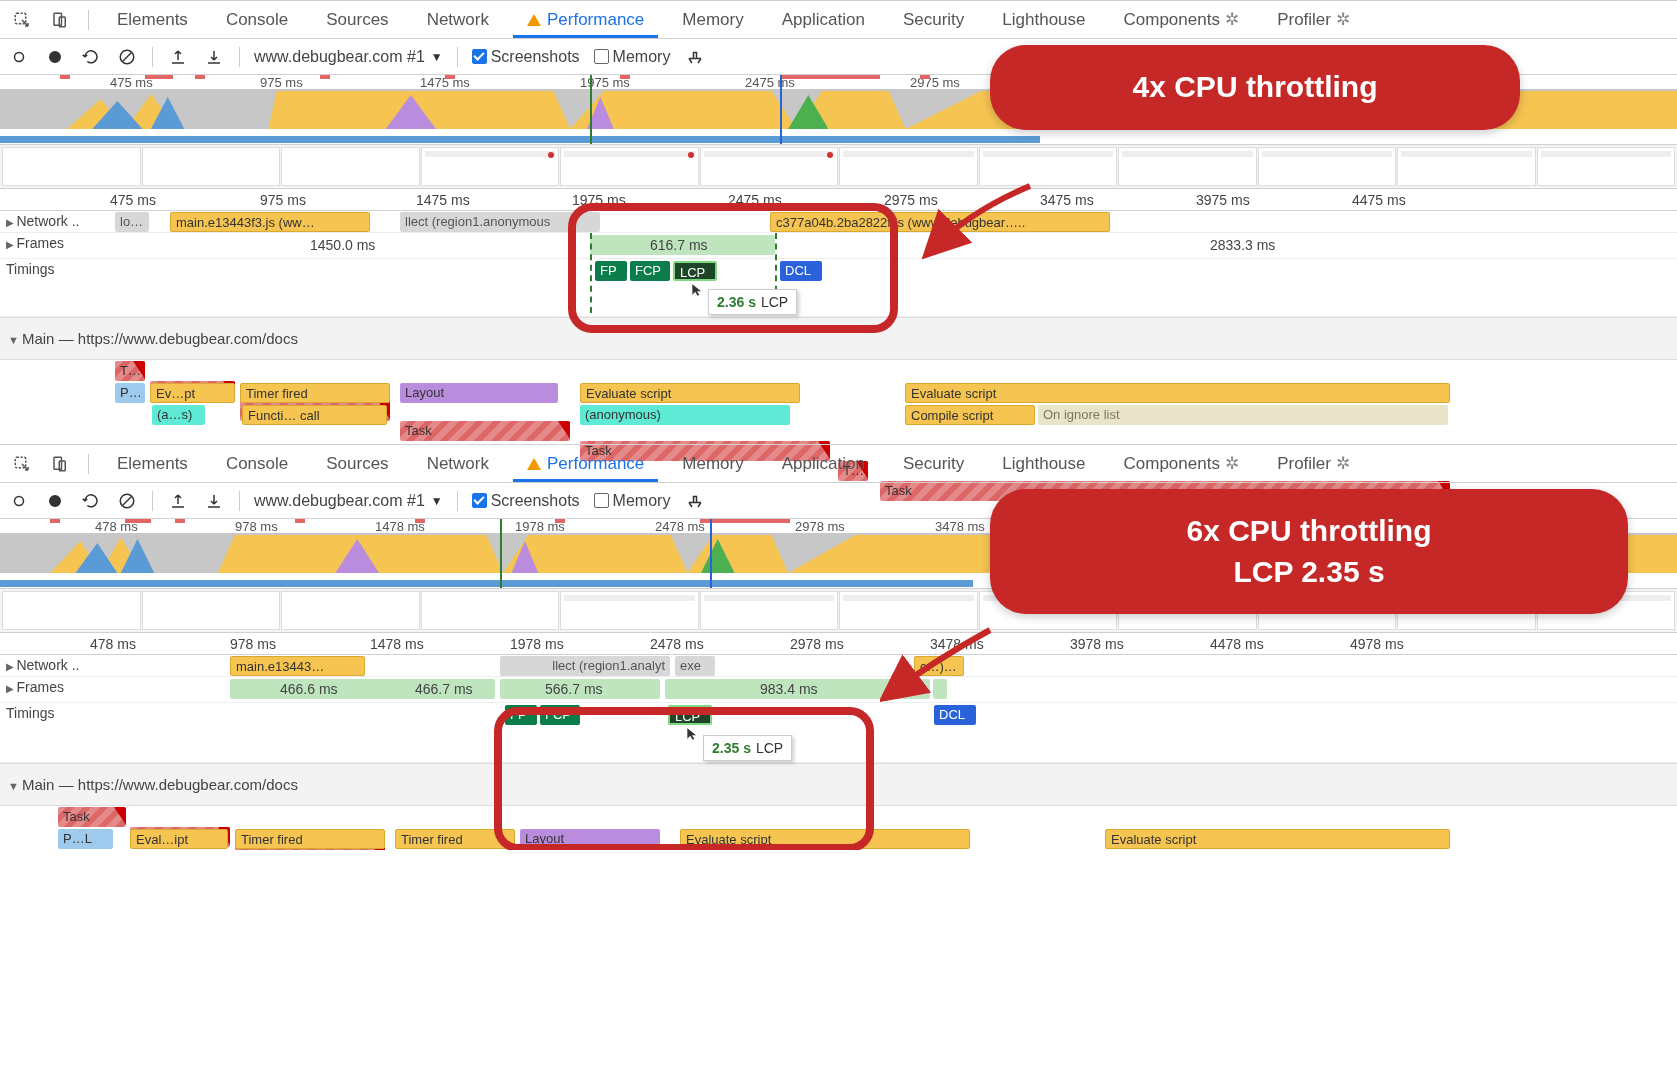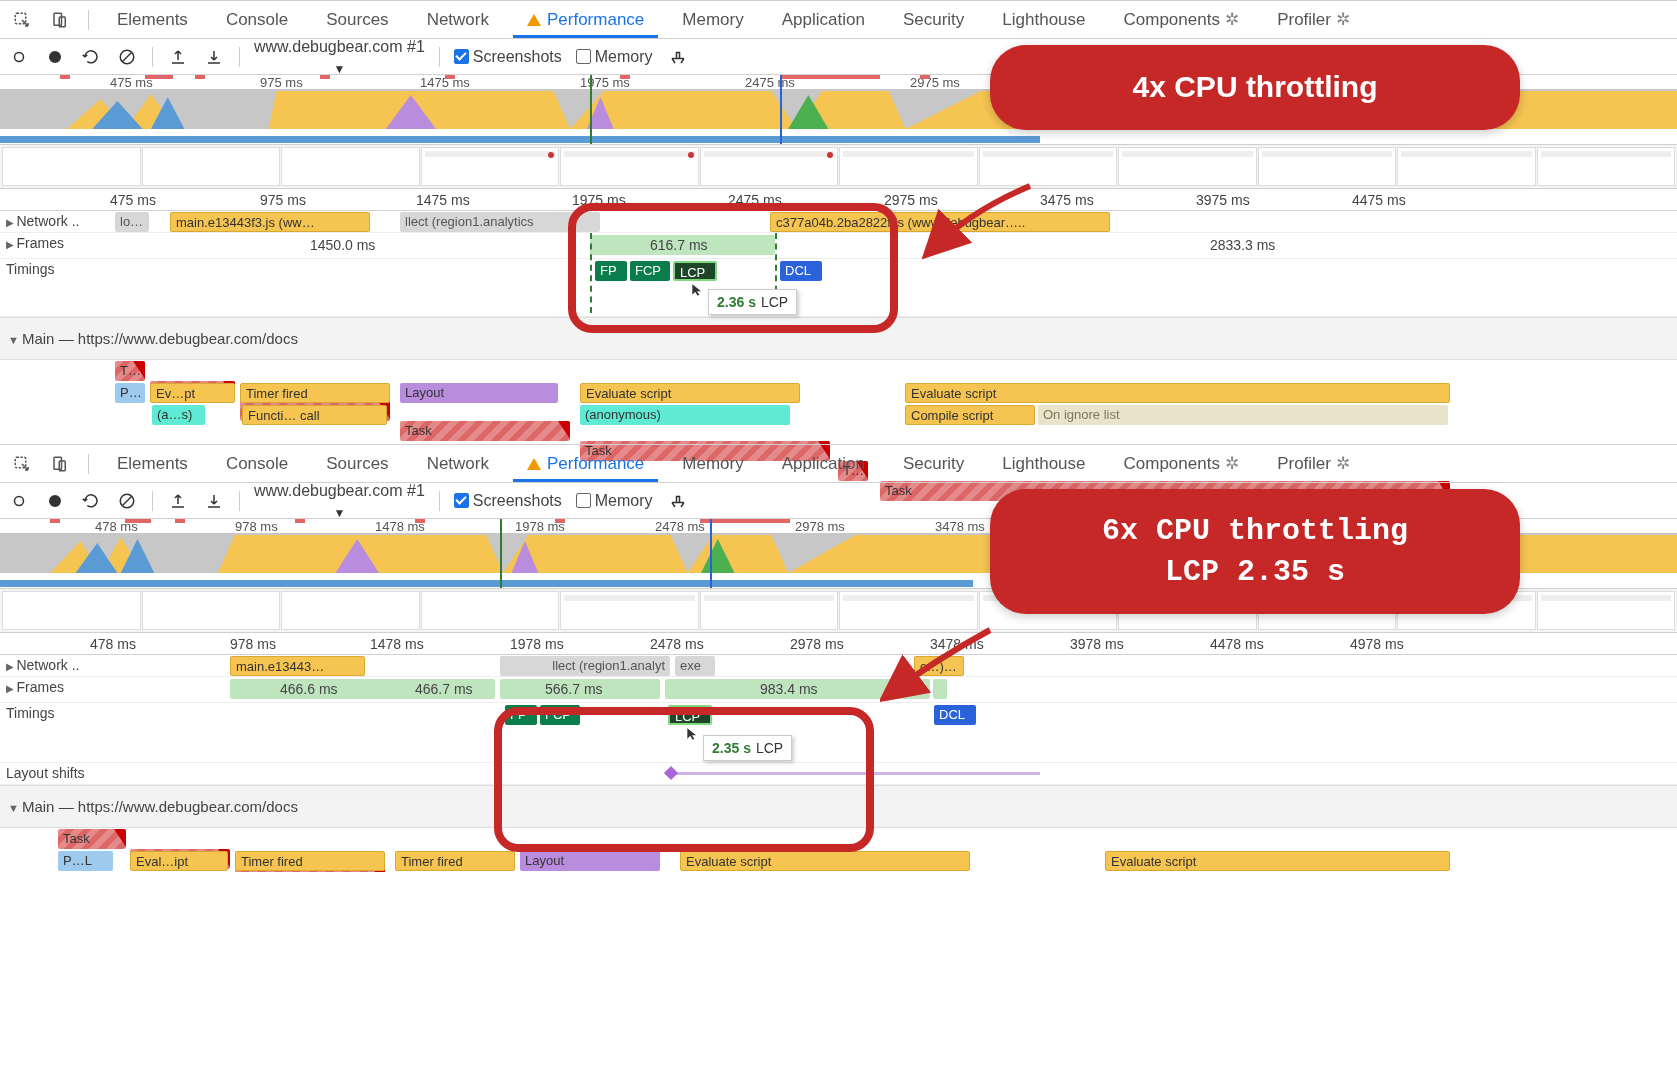--- a/index.html
+++ b/index.html
@@ -25,21 +25,21 @@
   .tab-ext::after{content:"✲";margin-left:5px;color:#888;}
   
   .toolbar {
     display:flex; align-items:center; height:36px;
     border-bottom:1px solid #d0d0d0;
     padding:0 8px; gap:14px; font-size:16px; color:#444;
   }
   .tb-btn{width:22px;height:22px;display:flex;align-items:center;justify-content:center;}
   .tb-btn svg{width:18px;height:18px;stroke:#333;fill:none;stroke-width:2;}
   .tb-sep{width:1px;height:20px;background:#ccc;}
-  .url-sel{display:flex;align-items:center;gap:6px;font-size:16px;flex-direction:column;}
+  .url-sel{display:flex;align-items:center;gap:6px;font-size:16px;}
   .drop-tri{font-size:12px;color:#333;}
   .chk{width:15px;height:15px;border:1.5px solid #666;border-radius:2px;display:inline-block;vertical-align:-2px;margin-right:4px;}
   .chk.checked{background:#1a73e8;border-color:#1a73e8;position:relative;}
   .chk.checked::after{content:"";position:absolute;left:3px;top:0px;width:4px;height:8px;border:solid #fff;border-width:0 2px 2px 0;transform:rotate(45deg);}
   
   .overview{position:relative;height:70px;border-bottom:1px solid #d0d0d0;}
   .ov-tick{position:absolute;top:0;font-size:13px;color:#555;white-space:nowrap;}
   .ov-body{position:absolute;top:14px;left:0;right:0;height:40px;background:#e2e2e2;}
   .ov-body svg{width:100%;height:100%;}
   .ov-blue-bar{position:absolute;bottom:0;left:0;right:0;height:10px;background:#fff;}
@@ -264,21 +264,21 @@
     <div class="tl-tick" style="left:1040px;">3475 ms</div>
     <div class="tl-tick" style="left:1196px;">3975 ms</div>
     <div class="tl-tick" style="left:1352px;">4475 ms</div>
   </div>
 
   <div class="track">
     <div class="track-label exp">Network ..</div>
     <div class="track-body">
       <div class="bar grey" style="left:5px;width:34px;">lo…</div>
       <div class="bar yellow" style="left:60px;width:200px;">main.e13443f3.js (ww…</div>
-      <div class="bar grey" style="left:290px;width:200px;">llect (region1.analytics</div>
+      <div class="bar grey" style="left:290px;width:200px;">llect (region1.anonymous</div>
       <div class="bar yellow" style="left:660px;width:340px;">c377a04b.2ba2822f.js (www.debugbear…..</div>
     </div>
   </div>
 
   <div class="track" style="min-height:26px;">
     <div class="track-label exp">Frames</div>
     <div class="track-body">
       <div class="bar green" style="left:480px;width:185px;top:2px;height:20px;"></div>
       <div class="frame-txt" style="left:200px;">1450.0 ms</div>
       <div class="frame-txt" style="left:540px;">616.7 ms</div>
@@ -331,21 +331,21 @@
       <div class="bar yellow" style="left:905px;width:130px;">Compile script</div>
       <div class="bar" style="left:1038px;width:410px;background:#e9e4c9;color:#7a7a5a;">On ignore list</div>
     </div>
   </div>
 </div>
 
 <div style="height:18px;"></div>
 
 <div class="panel" style="position:relative;">
 
-  <div class="callout" style="top:44px;left:990px;width:530px;font-family:Liberation Mono, monospace;">
+  <div class="callout" style="top:44px;left:990px;width:638px;">
     <div>6x CPU throttling</div>
     <div>LCP 2.35 s</div>
   </div>
   <div class="callout-arrow" style="top:180px;left:880px;">
     <svg viewBox="0 0 120 80">
         <defs>
           <marker id="ah2" markerWidth="8" markerHeight="8" refX="6" refY="4" orient="auto">
             <path d="M0,0 L8,4 L0,8 Z" fill="#c62828"></path>
           </marker>
         </defs>
@@ -538,27 +538,20 @@
       <div class="bar blue" style="left:824px;width:42px;top:2px;">DCL</div>
       <div class="cursor-icon" style="left:575px;top:24px;"><svg viewBox="0 0 24 24">
             <path d="M4 2 L4 20 L9 15 L13 22 L16 20 L12 14 L19 14 Z"></path>
           </svg></div>
       <div class="tooltip" style="left:593px;top:32px;">
         <span class="val">2.35 s</span><span>LCP</span>
       </div>
     </div>
   </div>
 
-  <div class="track">
-    <div class="track-label" style="width:130px;">Layout shifts</div>
-    <div class="track-body">
-      <div style="position:absolute;left:540px;width:370px;top:9px;height:3px;background:#d0b3e6;"></div>
-      <div style="position:absolute;left:536px;top:5px;width:10px;height:10px;background:#a866d6;transform:rotate(45deg);"></div>
-    </div>
-  </div>
 
   <div class="hl-box" style="left:494px;top:262px;width:380px;height:145px;"></div>
 
   <div class="main-hdr">Main — https://www.debugbear.com/docs</div>
   <div style="position:relative;">
     <div class="stack-row">
       <div class="bar task" style="left:58px;width:68px;">Task</div>
       <div class="bar task" style="left:130px;width:100px;">Task</div>
       <div class="bar task" style="left:235px;width:150px;">Task</div>
       <div class="bar task" style="left:395px;width:120px;">Task</div>

